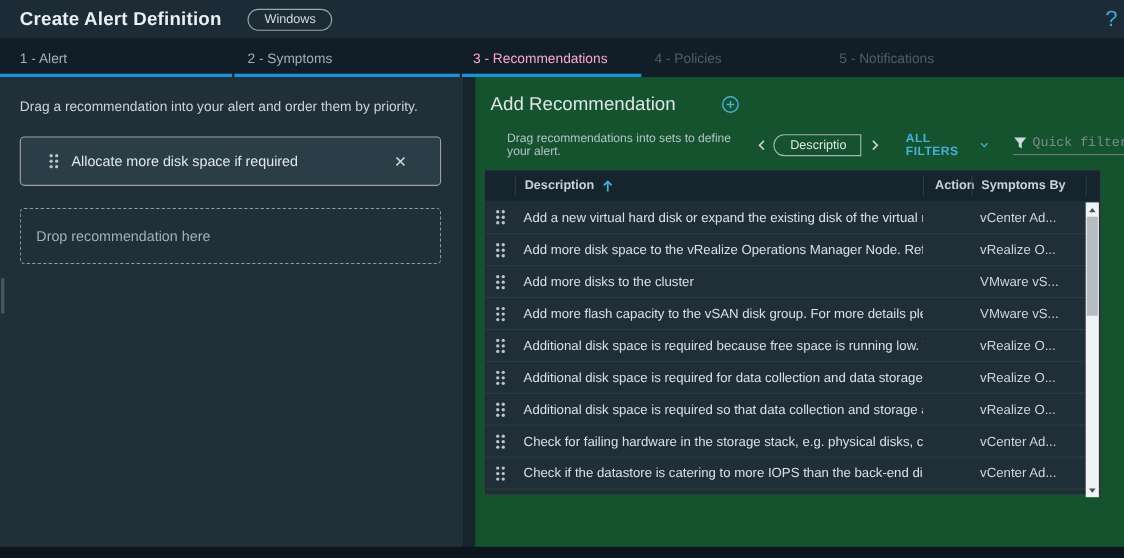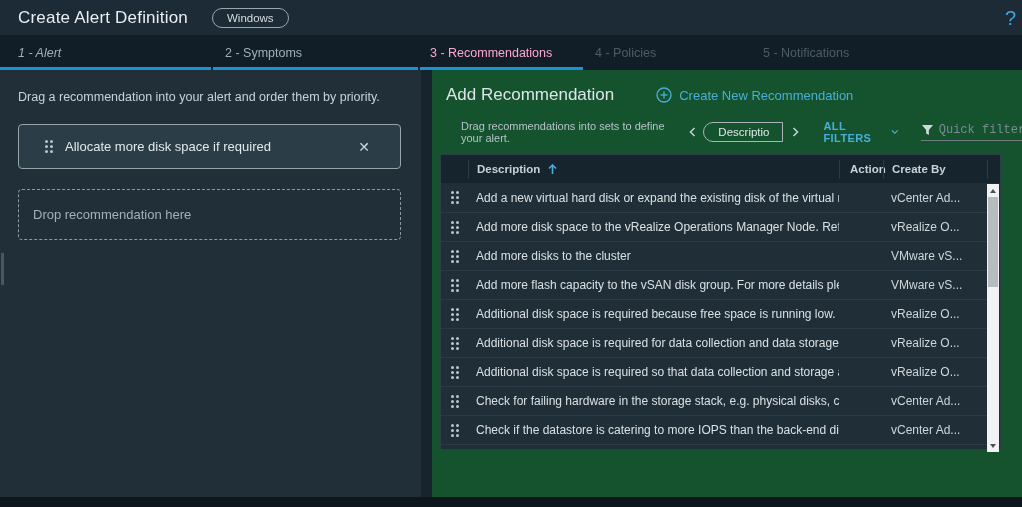--- a/index.html
+++ b/index.html
@@ -8,37 +8,37 @@
   .app {
     position:relative; width:1022px; height:507px; overflow:hidden;
     background:#1a2730; color:#e6ecef; font-size:12px;
   }
 
   
   .app-header {
     height:35px; background:#1c2b35; display:flex; align-items:center;
     padding:0 10px 0 18px;
   }
-  .app-title { font-size:17px; font-weight:400; color:#e9eff2; letter-spacing:.2px; }
+  .app-title { font-size:17px; font-weight:700; color:#e9eff2; letter-spacing:.2px; }
   .badge-pill {
     margin-left:24px; border:1px solid #9aa7ad; border-radius:12px;
     padding:2px 14px; font-size:11.5px; color:#d3dbdf; line-height:14px;
   }
   .help-icon {
     margin-left:auto; color:#3fa6e0; font-size:20px; font-weight:400;
     line-height:20px; cursor:pointer; transform:translateX(4px);
   }
 
   
   .tabbar { height:35px; background:#121e27; display:flex; }
   .tab {
     position:relative; display:flex; align-items:center;
     font-size:12.5px; color:#9db0ba; cursor:pointer;
   }
-  .tab-1 { width:213px; padding-left:18px;font-style:italic; }
+  .tab-1 { width:213px; padding-left:18px; }
   .tab-2 { width:207px; padding-left:12px; }
   .tab-3 { width:165px; padding-left:10px; }
   .tab-4 { width:168px; padding-left:10px; }
   .tab-5 { flex:1; padding-left:10px; }
   .tab.completed::after, .tab.active::after {
     content:""; position:absolute; left:0; right:2px; bottom:0; height:3px;
     background:#1793d9;
   }
   .tab.active { color:#f9a8d4; }
   .tab.disabled { color:#4c5d67; cursor:default; }
@@ -217,21 +217,20 @@
 
     <div class="right-panel">
       <div class="rp-header">
         <span class="rp-title">Add Recommendation</span>
         <span class="create-link">
           <svg width="16" height="16" viewBox="0 0 16 16">
             <circle cx="8" cy="8" r="7" fill="none" stroke="#49afd9" stroke-width="1.3"></circle>
             <line x1="8" y1="4.5" x2="8" y2="11.5" stroke="#49afd9" stroke-width="1.3"></line>
             <line x1="4.5" y1="8" x2="11.5" y2="8" stroke="#49afd9" stroke-width="1.3"></line>
           </svg>
-          <span>Create New Recommendation</span>
         </span>
       </div>
 
       <div class="filter-row">
         <span>Drag recommendations into sets to define your alert.</span>
         <span class="chip-nav">
           <svg width="9" height="10" viewBox="0 0 9 10">
               <polyline points="6.5,1 2.5,5 6.5,9" fill="none" stroke="#c2ccd1" stroke-width="1.6"></polyline>
             </svg>
         </span>
@@ -262,21 +261,21 @@
             <span>Description</span>
             <svg class="sort-icon" width="9" height="11" viewBox="0 0 9 11">
               <line x1="4.5" y1="10" x2="4.5" y2="2" stroke="#49afd9" stroke-width="1.6"></line>
               <polyline points="1,4.5 4.5,1 8,4.5" fill="none" stroke="#49afd9" stroke-width="1.6"></polyline>
             </svg>
           </div>
           <div class="cell col-action">
             <span>Action</span>
           </div>
           <div class="cell col-defined">
-            <span>Create By</span>
+            <span>Symptoms By</span>
           </div>
           <div class="cell col-spacer"></div>
         </div>
 
         <div class="t-body">
   <div class="t-row">
     <div class="col-drag">
       <span class="drag-dots">
                   <i></i>
                   <i></i>

